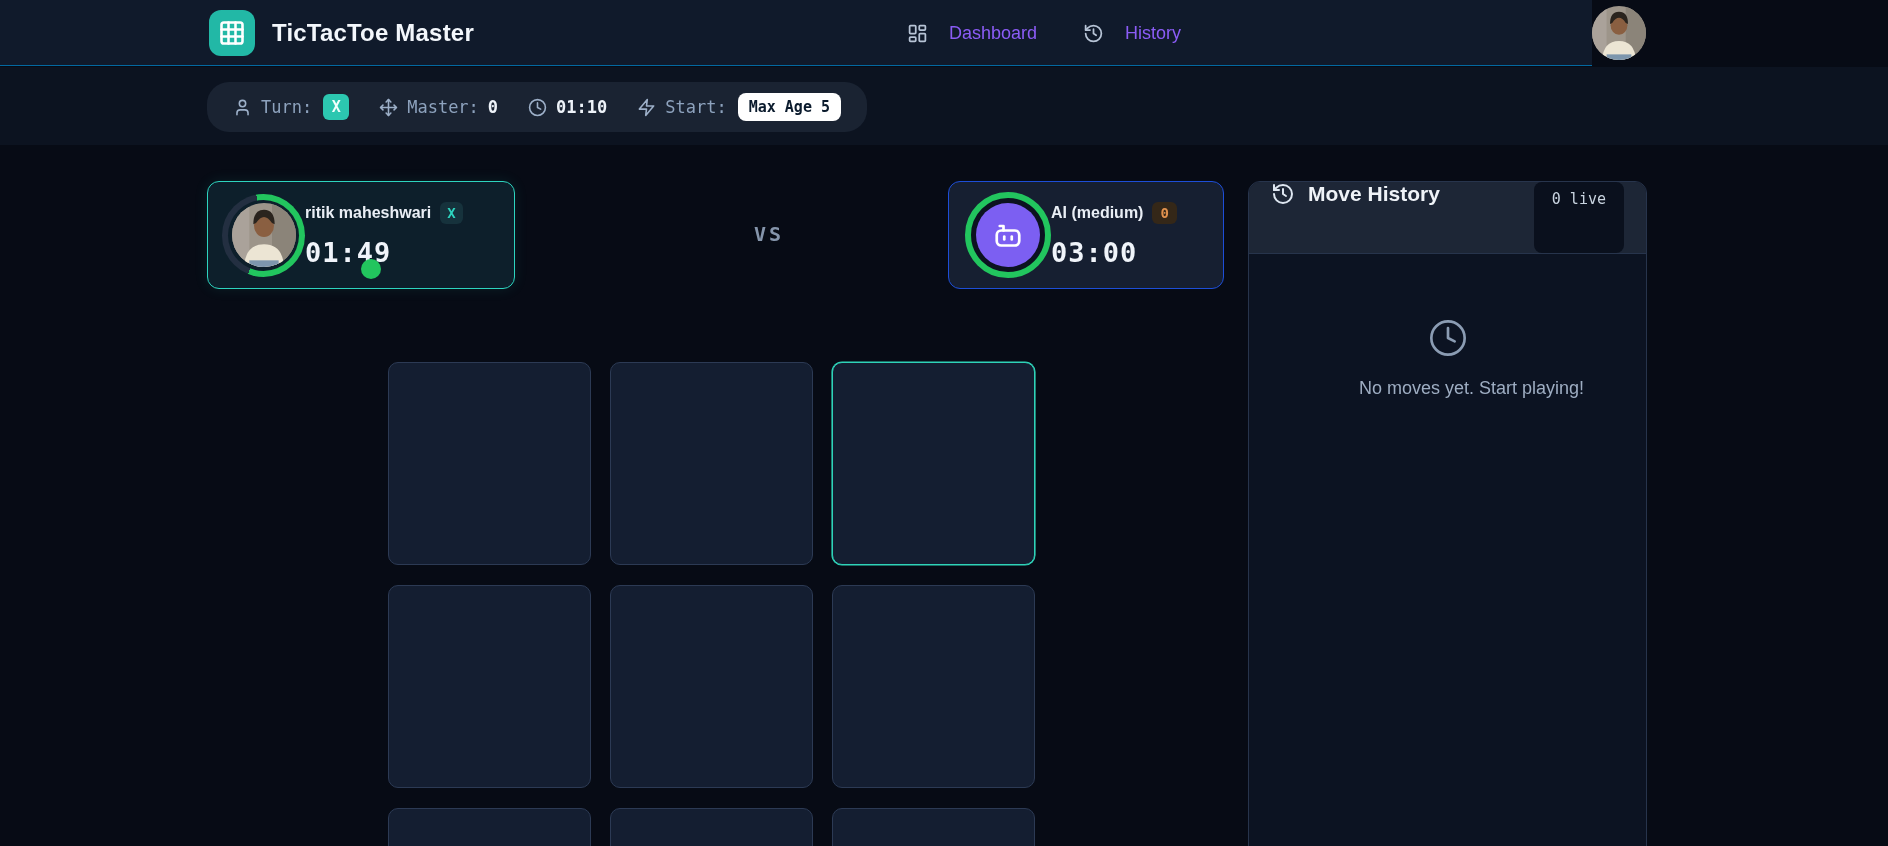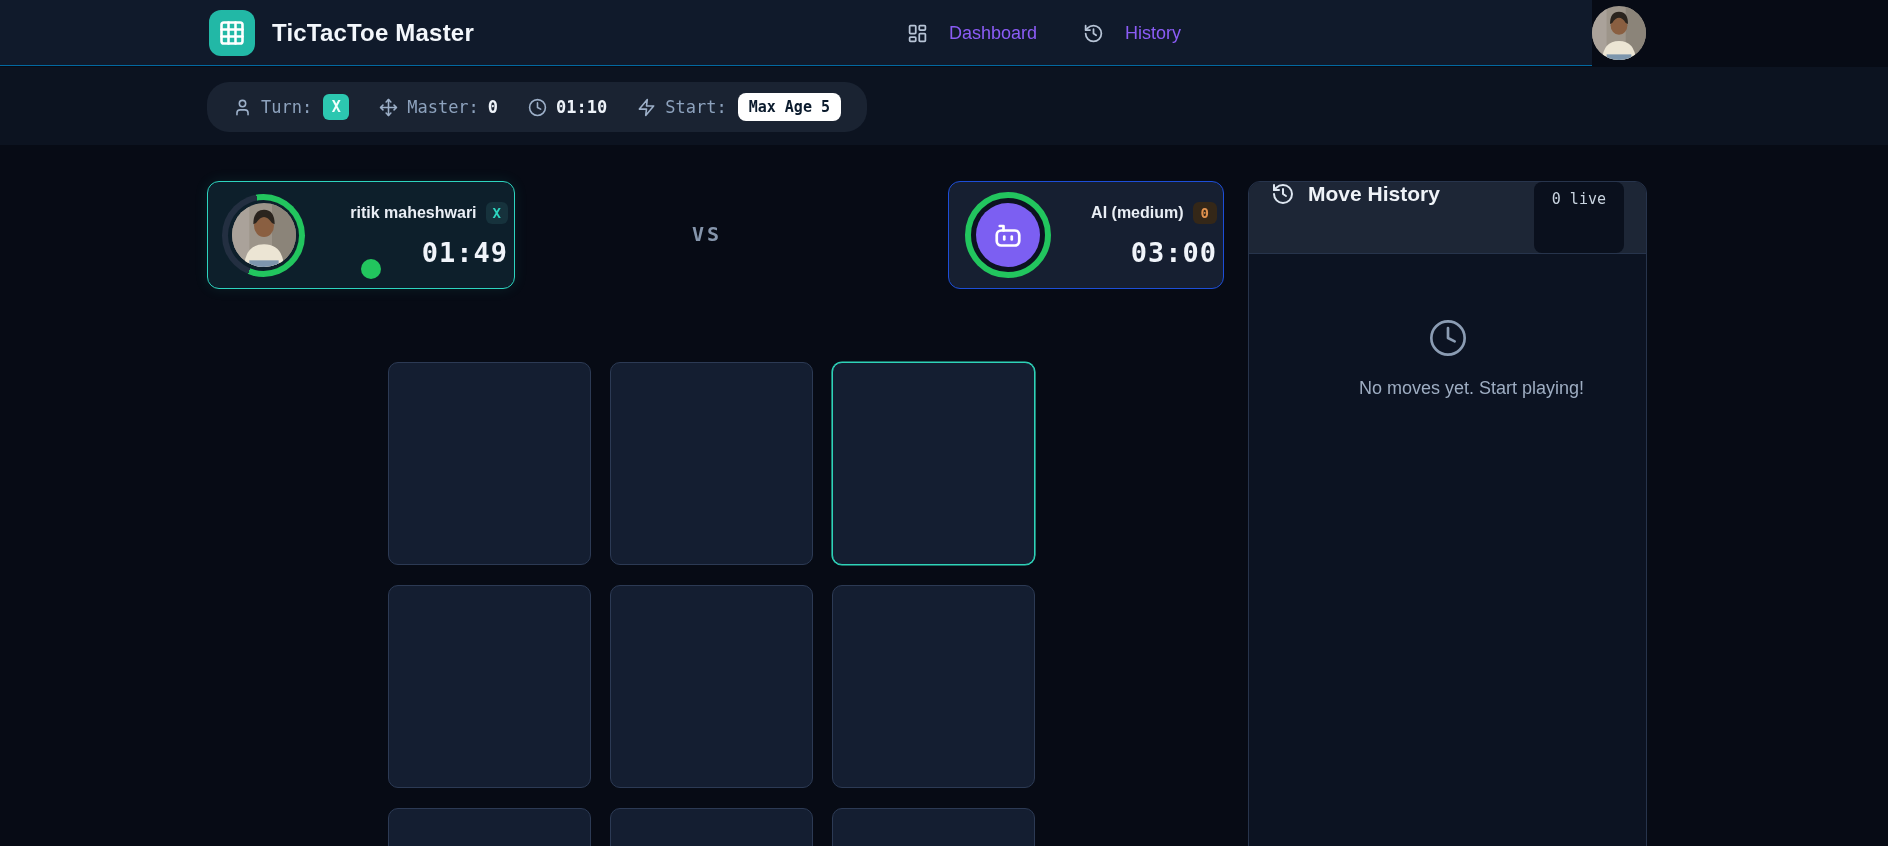--- a/index.html
+++ b/index.html
@@ -96,39 +96,39 @@
   .robot-ring {
     margin-left:16px; width:86px; height:86px; border-radius:50%;
     border:6px solid #22c55e; background:#0c1220; flex:none;
     display:flex; align-items:center; justify-content:center;
   }
   .robot-face {
     width:64px; height:64px; border-radius:50%; background:#7c5ff2;
     display:flex; align-items:center; justify-content:center;
   }
   .pc-info {
-    flex:1; display:flex; flex-direction:column; align-items:flex-end;
+    flex:1; display:flex; flex-direction:column; align-items:flex-start;
     justify-content:center; gap:13px; padding-right:6px;
   }
   .pc-name-row { display:flex; align-items:center; gap:9px; }
   .pc-name { font-size:16px; font-weight:bold; color:#e9eef5; }
   .symbol-badge {
     font-family:"DejaVu Sans Mono", monospace; font-size:14px; font-weight:bold;
     color:#2dd4bf; background:#16323c; padding:3px 7px; border-radius:6px;
   }
   .capture-badge {
     font-family:"DejaVu Sans Mono", monospace; font-size:14px; font-weight:bold;
     color:#e0914e; background:#342718; padding:3px 8px; border-radius:6px;
   }
   .pc-timer {
     font-family:"DejaVu Sans Mono", monospace; font-size:27px; font-weight:bold;
     color:#f0f4fa; letter-spacing:1px;
   }
   .vs-label {
-    position:absolute; left:692px; top:222px;
+    position:absolute; left:754px; top:222px;
     font-family:"DejaVu Sans Mono", monospace;
     font-size:20px; font-weight:bold; color:#8595ab; letter-spacing:3px;
   }
 
   
   .board {
     position:absolute; left:388px; top:362px;
     display:grid; grid-template-columns:repeat(3, 203px);
     grid-auto-rows:203px; gap:20px 19px;
   }

